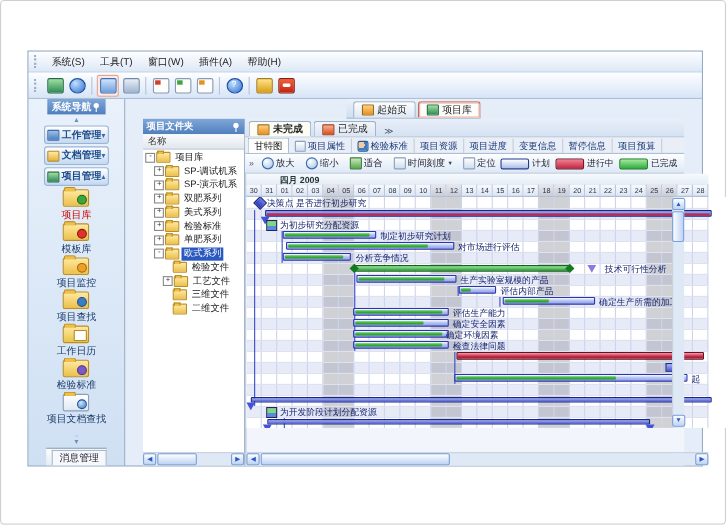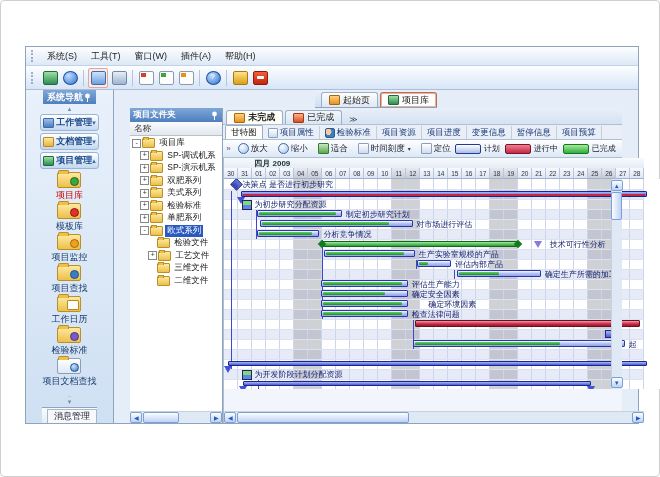--- a/index.html
+++ b/index.html
@@ -629,21 +629,21 @@
                     <div class="doneStripe" style="width: 78.66px;"></div>
                   </div>
                   <span class="blabel" style="left: 187.4px; top: 101px;">评估生产能力</span>
                   <div class="bar" style="left: 96.6px; width: 86.8px; top: 111px;">
                     <div class="doneStripe" style="width: 62.1px;"></div>
                   </div>
                   <span class="blabel" style="left: 187.4px; top: 111px;">确定安全因素</span>
                   <div class="bar" style="left: 96.6px; width: 86.8px; top: 121px;">
                     <div class="doneStripe" style="width: 78.66px;"></div>
                   </div>
-                  <span class="blabel" style="left: 204px; top: 121px;">确定环境因素</span>
+                  <span class="blabel" style="left: 181px; top: 121px;">确定环境因素</span>
                   <div class="bar" style="left: 96.6px; width: 86.8px; top: 131px;">
                     <div class="doneStripe" style="width: 78.66px;"></div>
                   </div>
                   <span class="blabel" style="left: 187.4px; top: 131px;">检查法律问题</span>
                   <div class="bar red" style="left: 190.4px; width: 225.4px; top: 141px;"></div>
                   <div class="minibar" style="left: 380.8px; top: 151px;"></div>
                   <div class="bar" style="left: 189px; width: 211.4px; top: 161px;">
                     <div class="doneStripe" style="width: 145.18px;"></div>
                   </div>
                   <span class="blabel" style="left: 404.4px; top: 161px;">起</span>

